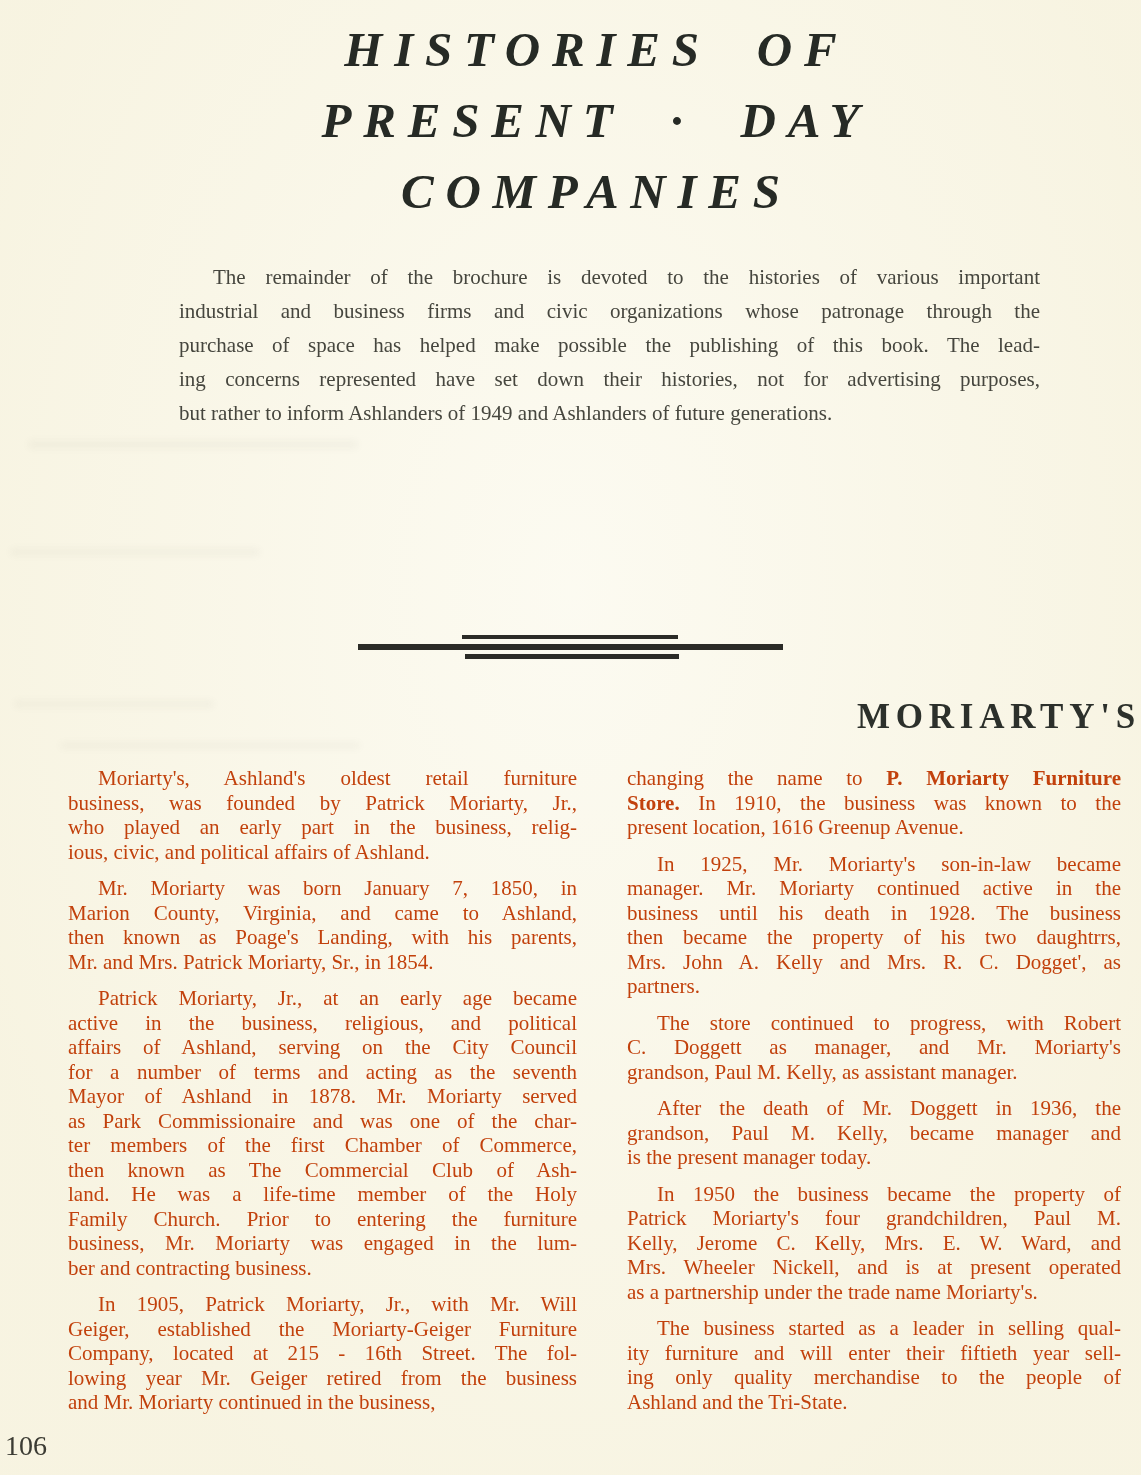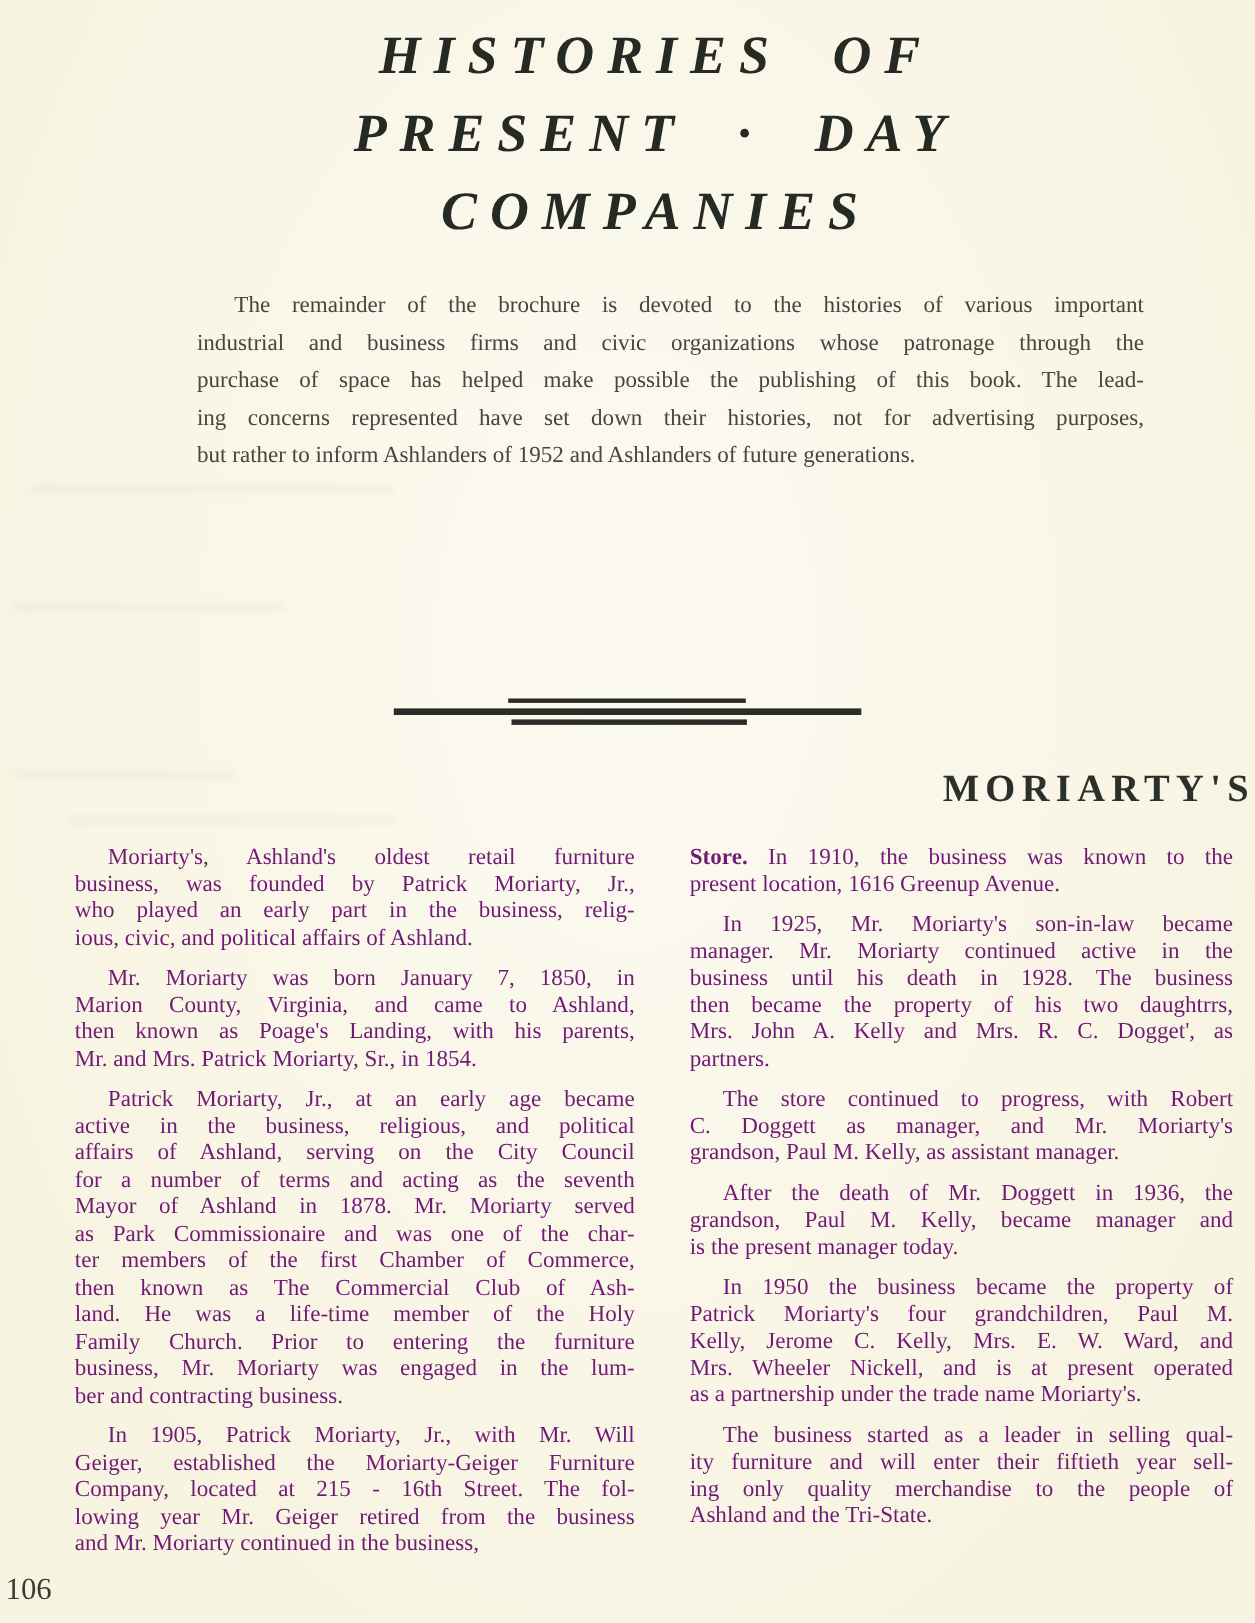--- a/index.html
+++ b/index.html
@@ -69,21 +69,21 @@
     color: #2c302b;
   }
 
   
   .columns {
     display: grid;
     grid-template-columns: 509px 494px;
     column-gap: 50px;
     margin: 29px 0 0 68px;
     font-size: 21px;
-    color: #701a75;
+    color: #c2410c;
   }
   .para { margin: 0 0 12px 0; }
   .para .line {
     line-height: 24.5px;
     text-align: justify;
     text-align-last: justify;
   }
   .para .line:first-child { text-indent: 30px; }
   .para .line:last-child  { text-align-last: left; }
   .para.no-indent .line:first-child { text-indent: 0; }
@@ -126,21 +126,21 @@
       <div class="line">HISTORIES OF</div>
       <div class="line">PRESENT · DAY</div>
       <div class="line">COMPANIES</div>
     </h1>
 
   <div class="intro">
       <div class="line">The remainder of the brochure is devoted to the histories of various important</div>
       <div class="line">industrial and business firms and civic organizations whose patronage through the</div>
       <div class="line">purchase of space has helped make possible the publishing of this book. The lead-</div>
       <div class="line">ing concerns represented have set down their histories, not for advertising purposes,</div>
-      <div class="line">but rather to inform Ashlanders of 1952 and Ashlanders of future generations.</div>
+      <div class="line">but rather to inform Ashlanders of 1949 and Ashlanders of future generations.</div>
     </div>
 
   <div class="divider">
     <div class="bar bar-top"></div>
     <div class="bar bar-mid"></div>
     <div class="bar bar-bot"></div>
   </div>
 
   <h2 class="section-heading" style="margin-bottom:0;">MORIARTY'S</h2>
 
@@ -175,20 +175,21 @@
       <div class="para">
           <div class="line">In 1905, Patrick Moriarty, Jr., with Mr. Will</div>
           <div class="line">Geiger, established the Moriarty-Geiger Furniture</div>
           <div class="line">Company, located at 215 - 16th Street. The fol-</div>
           <div class="line">lowing year Mr. Geiger retired from the business</div>
           <div class="line">and Mr. Moriarty continued in the business,</div>
         </div>
     </div>
     <div class="col col-right">
       <div class="para no-indent">
+          <div class="line"><span>changing the name to </span><span class="b">P. Moriarty Furniture</span></div>
           <div class="line"><span class="b">Store.</span><span> In 1910, the business was known to the</span></div>
           <div class="line">present location, 1616 Greenup Avenue.</div>
         </div>
       <div class="para">
           <div class="line">In 1925, Mr. Moriarty's son-in-law became</div>
           <div class="line">manager. Mr. Moriarty continued active in the</div>
           <div class="line">business until his death in 1928. The business</div>
           <div class="line">then became the property of his two daughtrrs,</div>
           <div class="line">Mrs. John A. Kelly and Mrs. R. C. Dogget', as</div>
           <div class="line">partners.</div>

